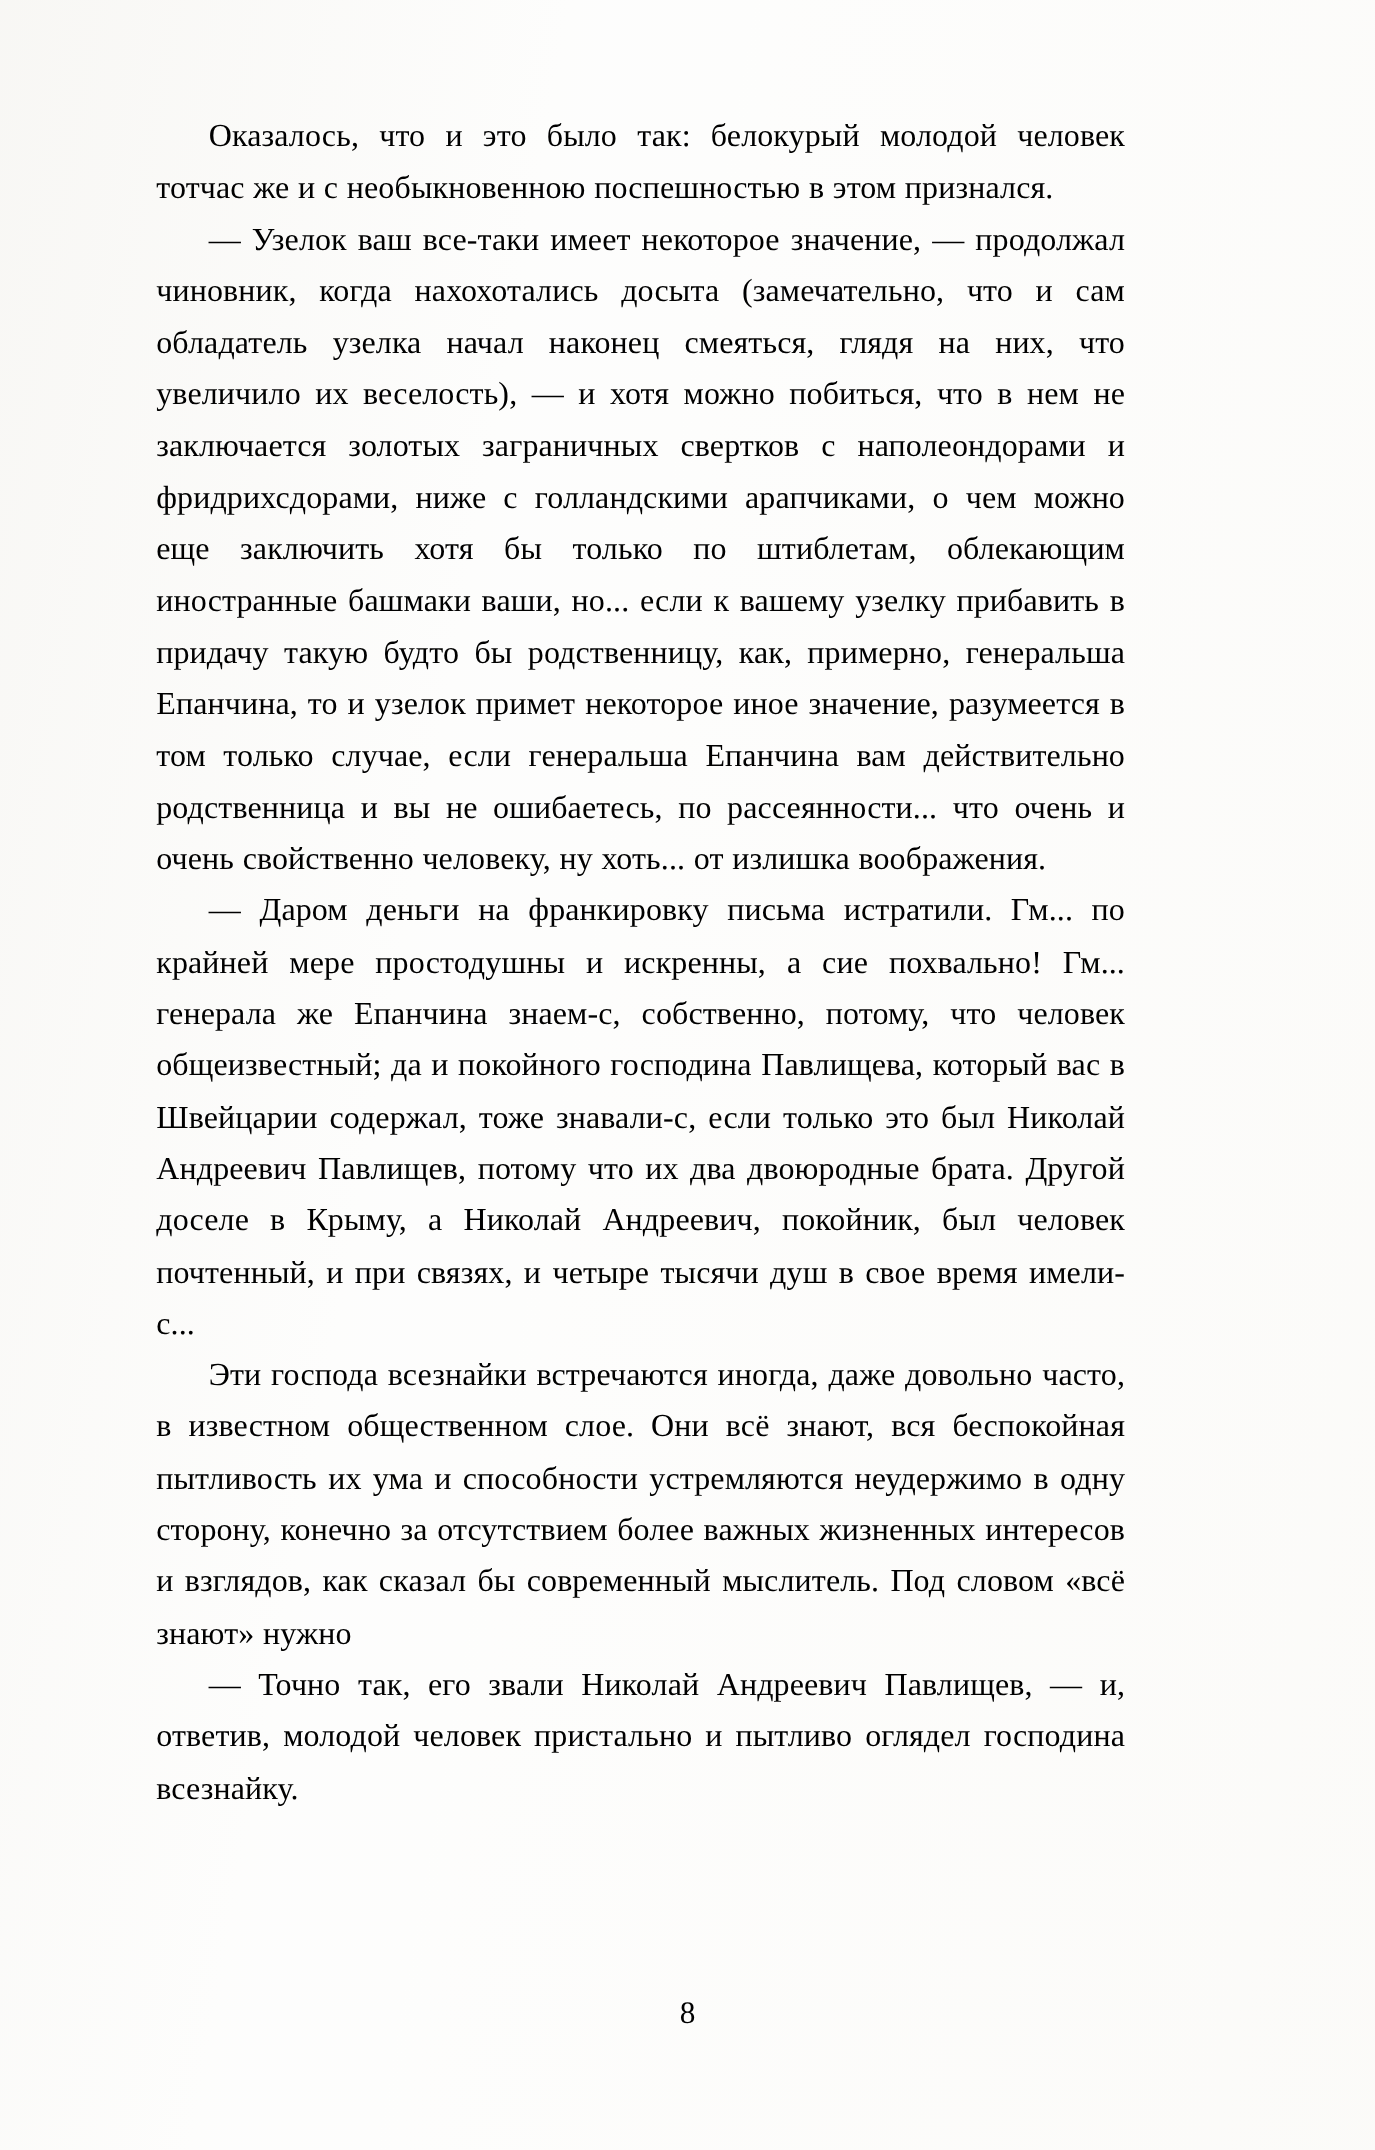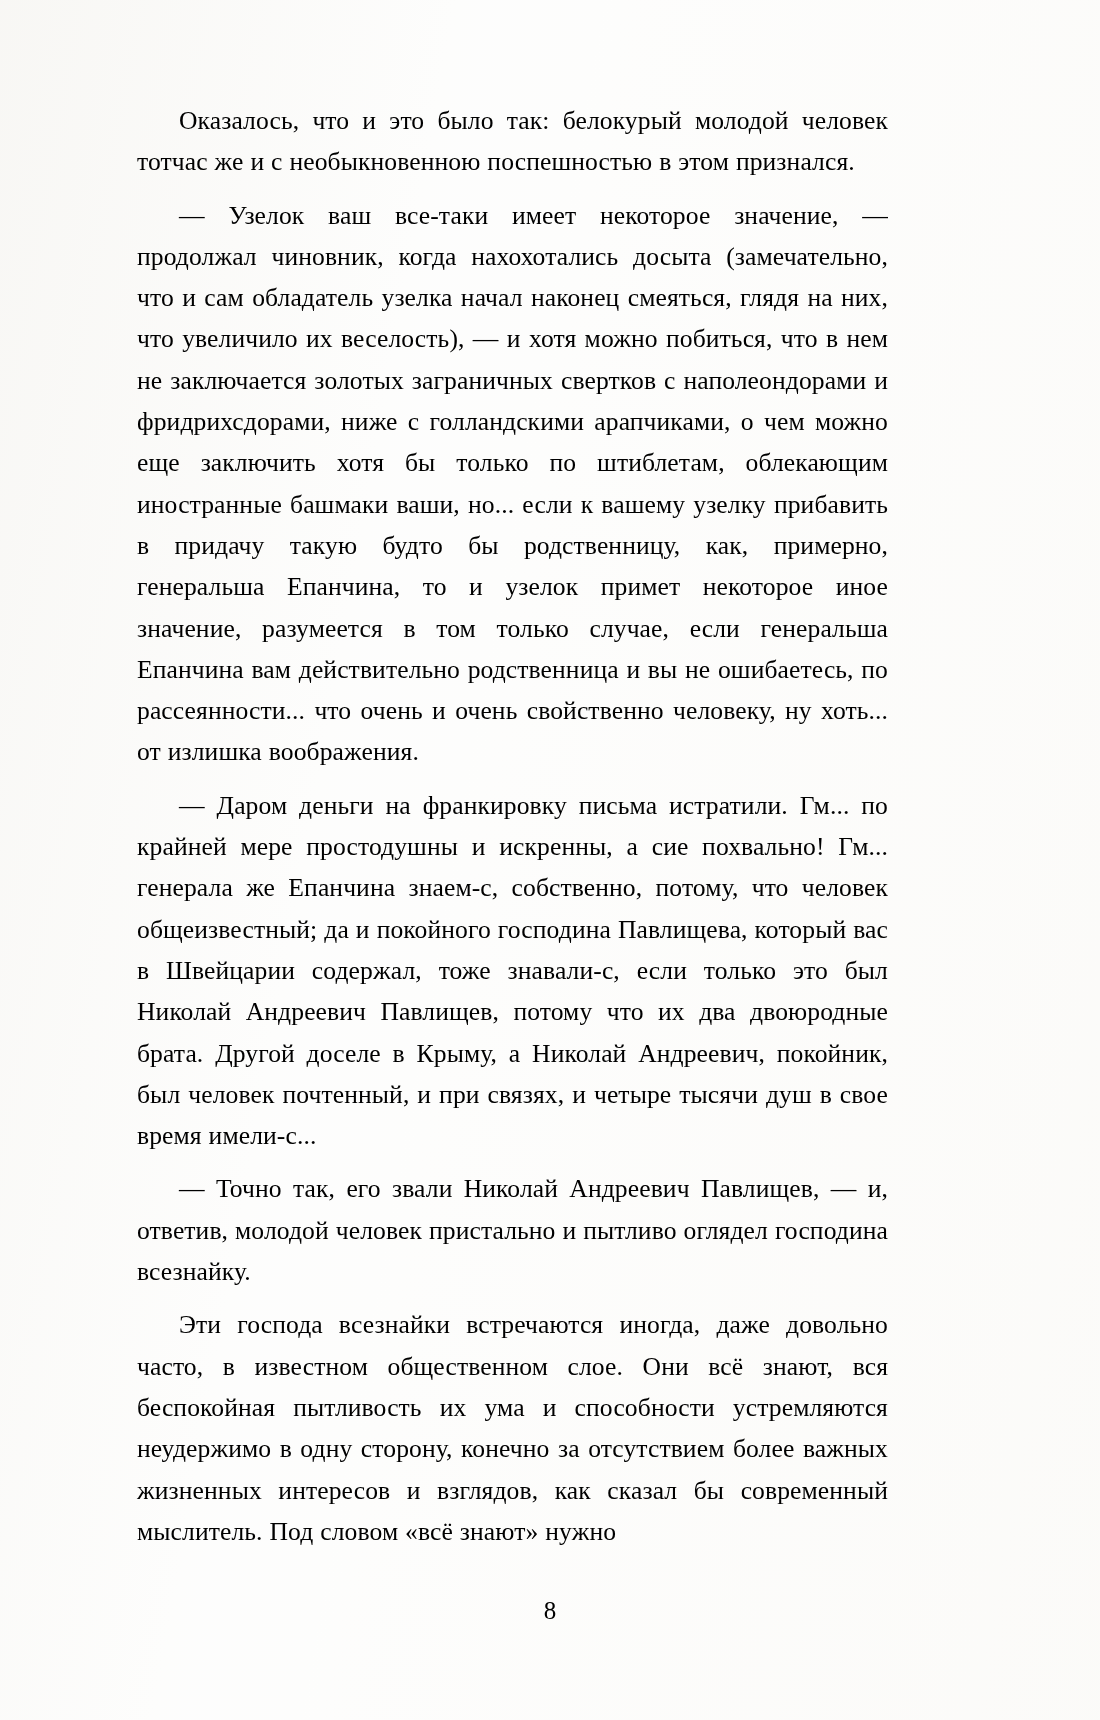--- a/index.html
+++ b/index.html
@@ -34,21 +34,21 @@
   }
 
   .text-block {
     position: absolute;
     left: 125px;
     top: 88px;
     width: 775px;
   }
 
   p.para {
-    margin: 12px;
+    margin: 0;
     text-align: justify;
     text-align-last: left;
     font-size: 25.6px;
     line-height: 41.3px;
     letter-spacing: 0.1px;
     word-spacing: 0.4px;
     text-indent: 42px;
     hyphens: none;
     -webkit-hyphens: none;
   }
@@ -71,19 +71,19 @@
 </style>
 </head>
 <body>
 
 <div class="page">
 
   <div class="text-block">
     <p class="para">Оказалось, что и это было так: белокурый молодой человек тотчас же и с необыкновенною поспешностью в этом признался.</p>
     <p class="para">— Узелок ваш все-таки имеет некоторое значение, — продолжал чиновник, когда нахохотались досыта (замечательно, что и сам обладатель узелка начал наконец смеяться, глядя на них, что увеличило их веселость), — и хотя можно побиться, что в нем не заключается золотых заграничных свертков с наполеондорами и фридрихсдорами, ниже с голландскими арапчиками, о чем можно еще заключить хотя бы только по штиблетам, облекающим иностранные башмаки ваши, но... если к вашему узелку прибавить в придачу такую будто бы родственницу, как, примерно, генеральша Епанчина, то и узелок примет некоторое иное значение, разумеется в том только случае, если генеральша Епанчина вам действительно родственница и вы не ошибаетесь, по рассеянности... что очень и очень свойственно человеку, ну хоть... от излишка воображения.</p>
     <p class="para">— Даром деньги на франкировку письма истратили. Гм... по крайней мере простодушны и искренны, а сие похвально! Гм... генерала же Епанчина знаем-с, собственно, потому, что человек общеизвестный; да и покойного господина Павлищева, который вас в Швейцарии содержал, тоже знавали-с, если только это был Николай Андреевич Павлищев, потому что их два двоюродные брата. Другой доселе в Крыму, а Николай Андреевич, покойник, был человек почтенный, и при связях, и четыре тысячи душ в свое время имели-с...</p>
+    <p class="para">Эти господа всезнайки встречаются иногда, даже довольно часто, в известном общественном слое. Они всё знают, вся беспокойная пытливость их ума и способности устремляются неудержимо в одну сторону, конечно за отсутствием более важных жизненных интересов и взглядов, как сказал бы современный мыслитель. Под словом «всё знают» нужно</p>
     <p class="para">— Точно так, его звали Николай Андреевич Павлищев, — и, ответив, молодой человек пристально и пытливо оглядел господина всезнайку.</p>
-    <p class="para">Эти господа всезнайки встречаются иногда, даже довольно часто, в известном общественном слое. Они всё знают, вся беспокойная пытливость их ума и способности устремляются неудержимо в одну сторону, конечно за отсутствием более важных жизненных интересов и взглядов, как сказал бы современный мыслитель. Под словом «всё знают» нужно</p>
   </div>
 
   <div class="page-number">8</div>
 
 </div>
 
 </body></html>

